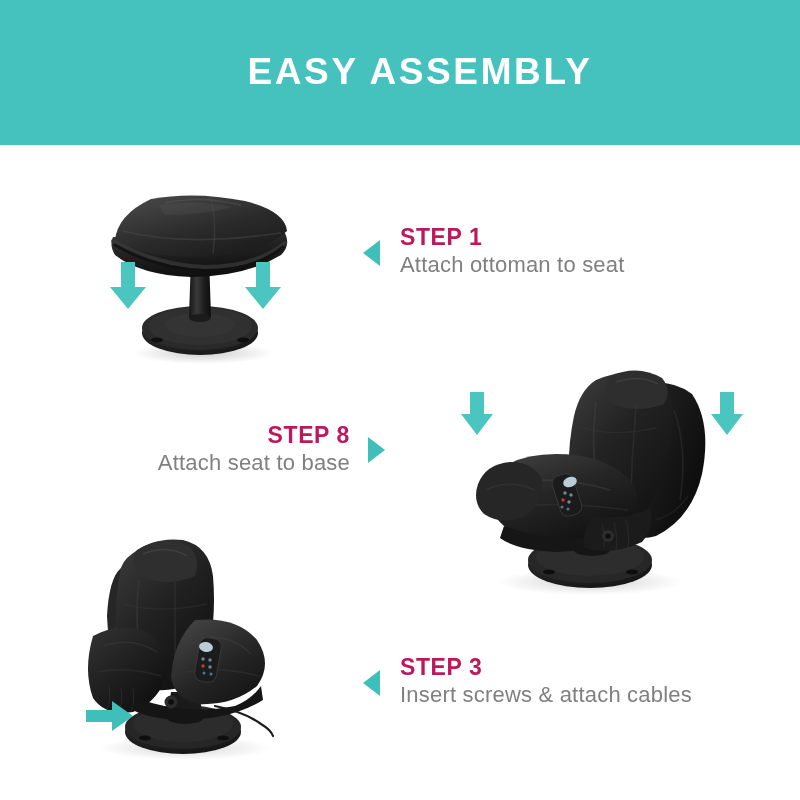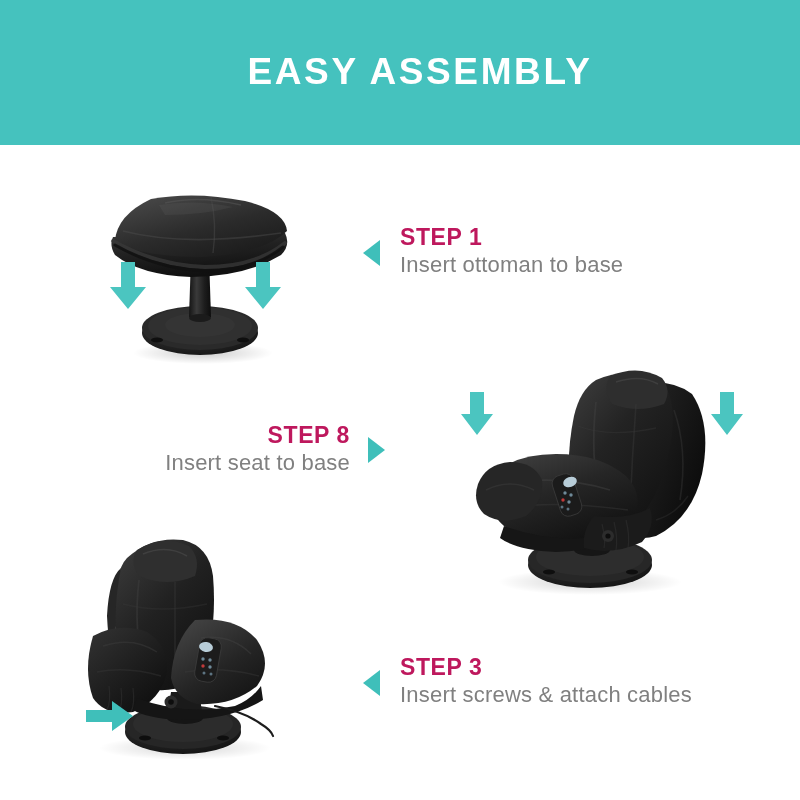--- a/index.html
+++ b/index.html
@@ -185,21 +185,21 @@
   </div>
   <div class="arrow-down" style="left:243px; top:262px; width:40px; height:48px;">
     <svg width="40" height="48" viewBox="0 0 40 48" aria-hidden="true">
       <path d="M13 0 H27 V25 H38 L20 47 L2 25 H13 Z" fill="#4bc5c0"></path>
     </svg>
   </div>
 
   <div class="tri tri-left" style="left:363px; top:240px;"></div>
   <div class="step-block align-left" style="left:400px; top:224px; width:330px;">
     <div class="step-title">STEP 1</div>
-    <div class="step-desc">Insert ottoman to base</div>
+    <div class="step-desc">Attach ottoman to seat</div>
   </div>
 
   <div class="product" style="left:460px; top:350px; width:300px; height:250px;">
     <svg width="300" height="250" viewBox="0 0 300 250" aria-hidden="true">
       <defs>
         <linearGradient id="r2Back" x1="0.1" y1="0" x2="0.9" y2="1">
           <stop offset="0%" stop-color="#3c3c3c"></stop>
           <stop offset="40%" stop-color="#232323"></stop>
           <stop offset="100%" stop-color="#101010"></stop>
         </linearGradient>
@@ -313,21 +313,21 @@
     </svg>
   </div>
   <div class="arrow-down" style="left:709px; top:392px; width:36px; height:44px;">
     <svg width="36" height="44" viewBox="0 0 36 44" aria-hidden="true">
       <path d="M11 0 H25 V22 H34 L18 43 L2 22 H11 Z" fill="#4bc5c0"></path>
     </svg>
   </div>
 
   <div class="step-block align-right" style="left:40px; top:422px; width:310px;">
     <div class="step-title">STEP 8</div>
-    <div class="step-desc">Insert seat to base</div>
+    <div class="step-desc">Attach seat to base</div>
   </div>
   <div class="tri tri-right" style="left:368px; top:437px;"></div>
 
   <div class="product" style="left:75px; top:520px; width:270px; height:245px;">
     <svg width="270" height="245" viewBox="0 0 270 245" aria-hidden="true">
       <defs>
         <linearGradient id="r3Back" x1="0.15" y1="0" x2="0.85" y2="1">
           <stop offset="0%" stop-color="#3a3a3a"></stop>
           <stop offset="45%" stop-color="#212121"></stop>
           <stop offset="100%" stop-color="#0f0f0f"></stop>

